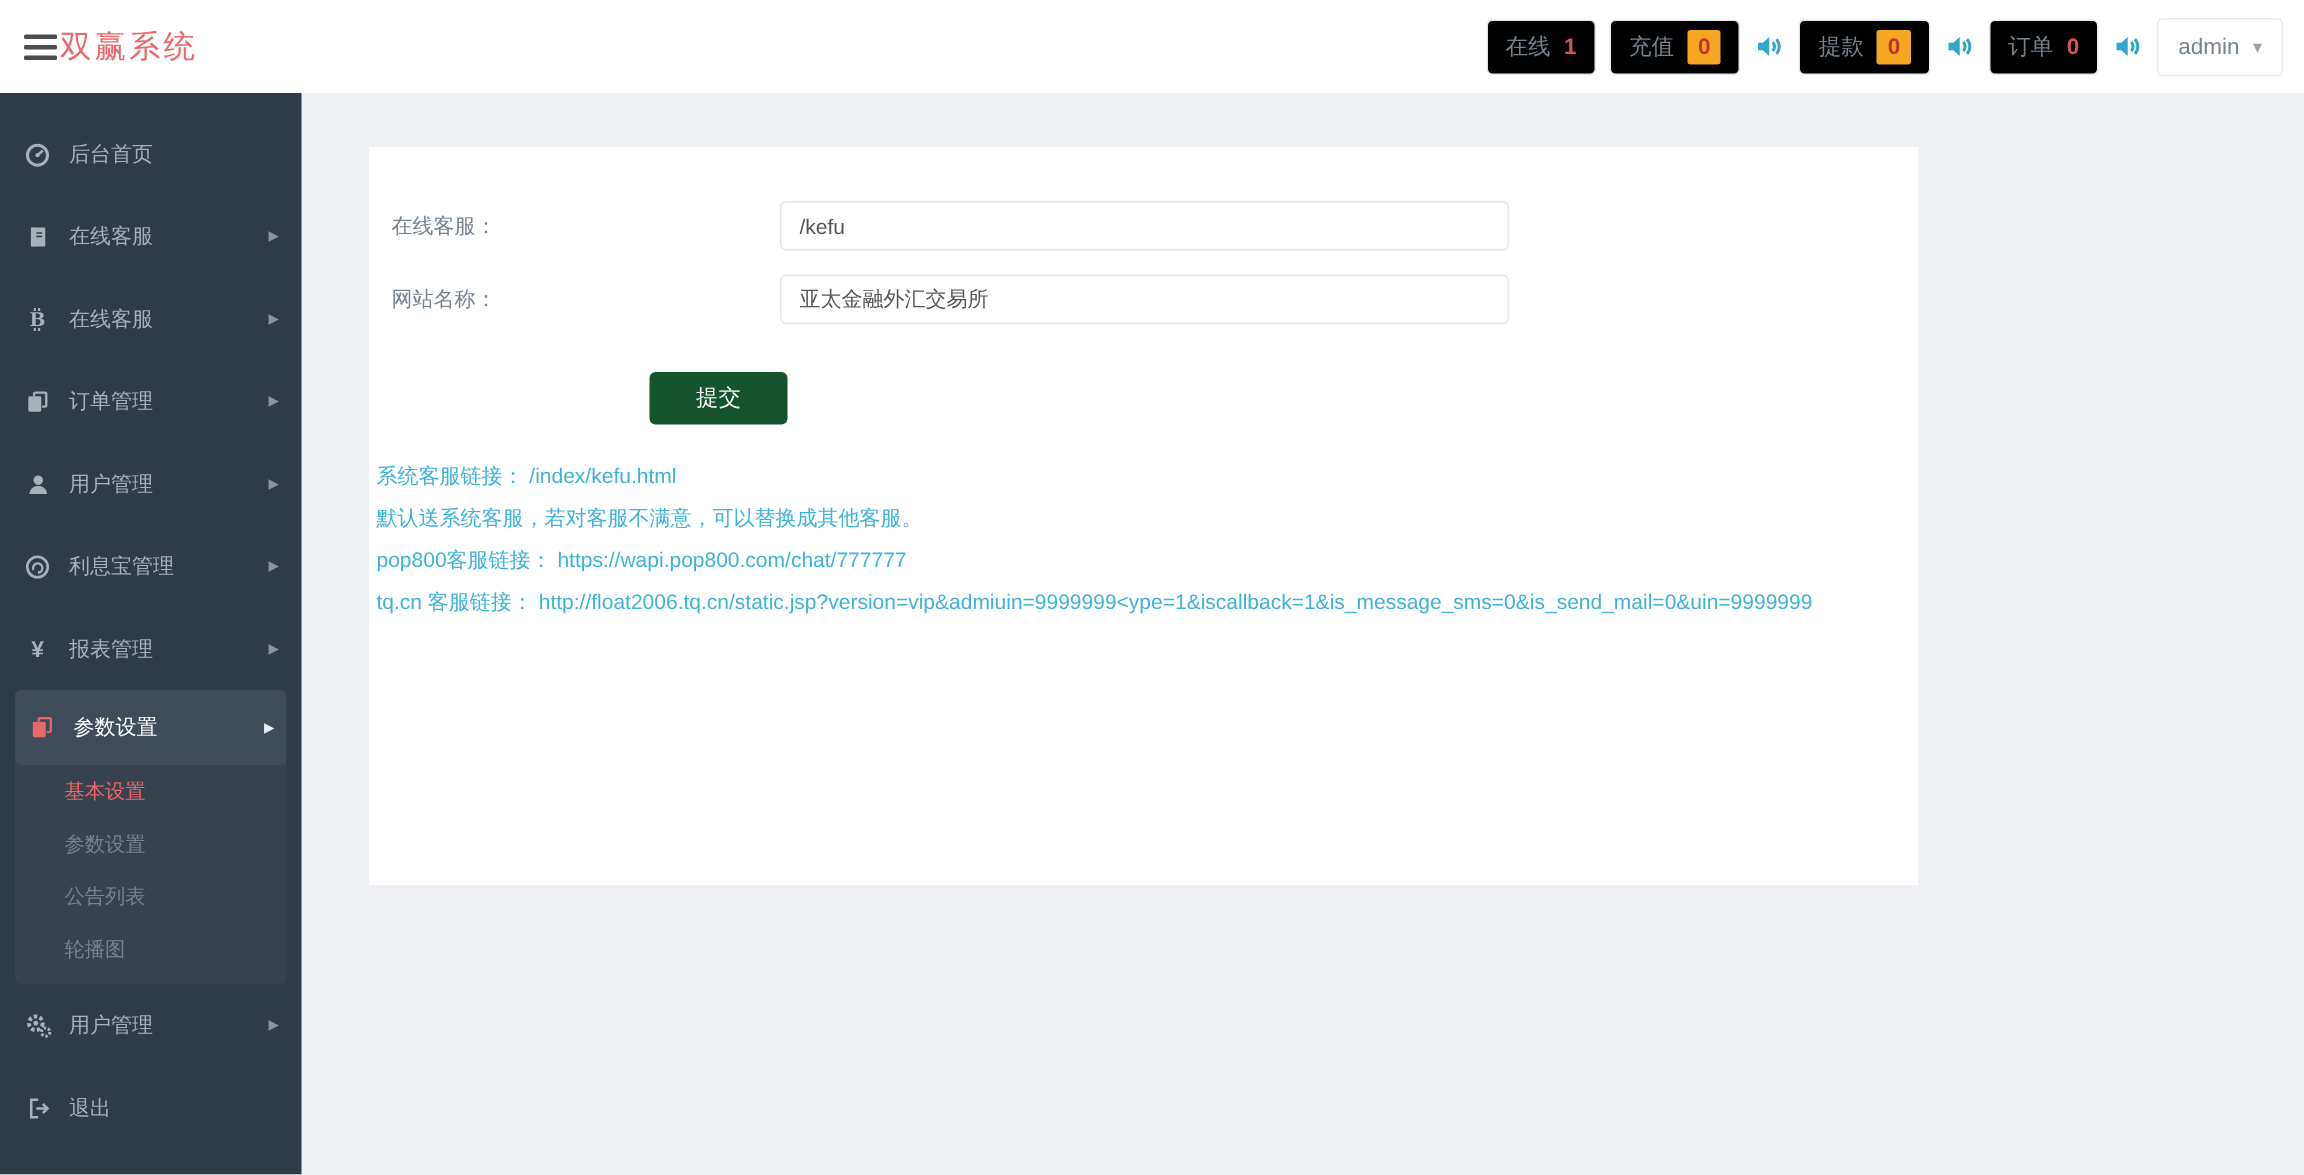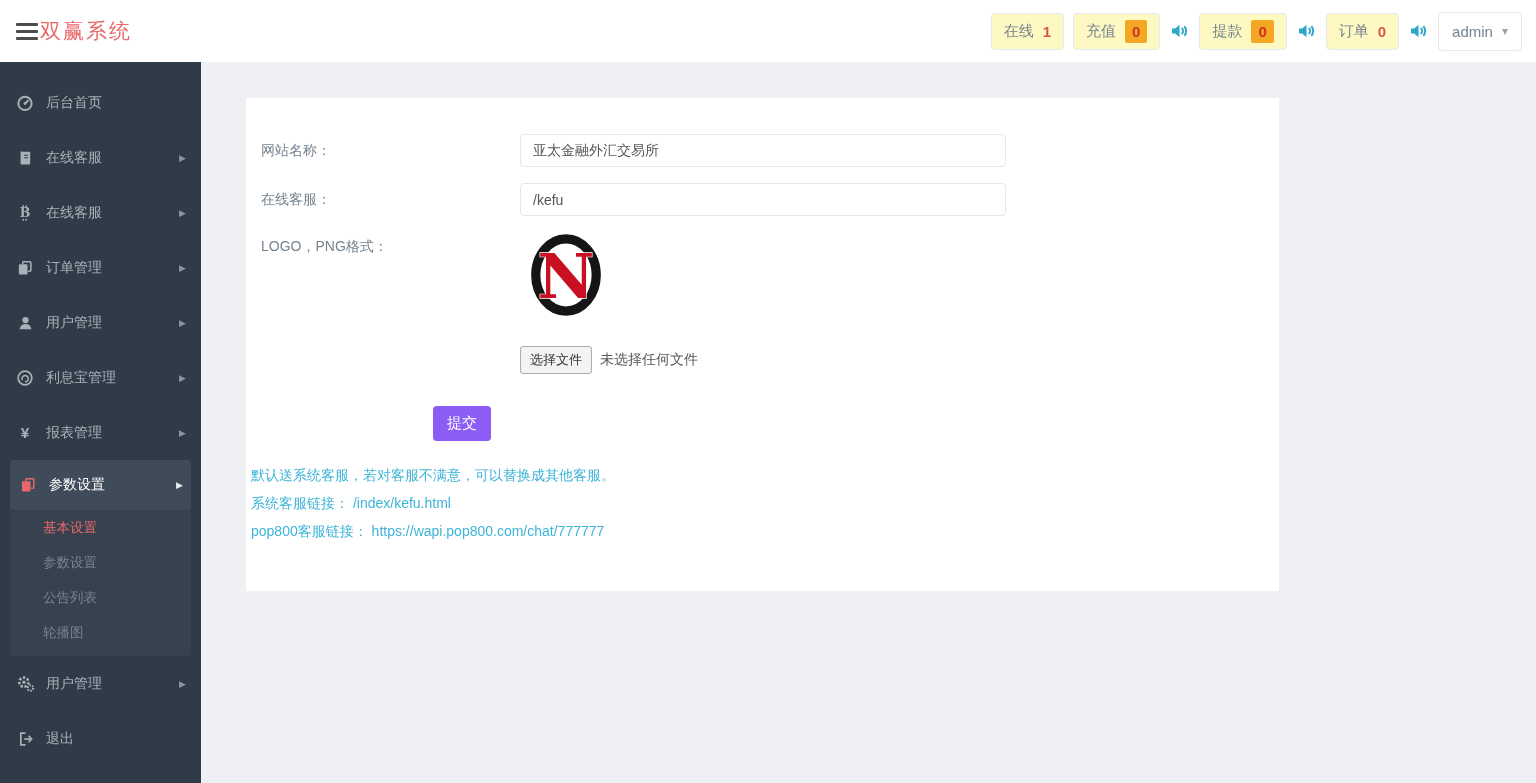--- a/index.html
+++ b/index.html
@@ -8,21 +8,21 @@
     font-family: "Liberation Sans","DejaVu Sans",sans-serif;
     background:#eef0f3; color:#76838f; min-width:1536px; font-size:14px;
   }
   
   .header { height:62px; background:#fff; display:flex; align-items:center; position:relative; z-index:2; }
   .hamburger { margin-left:16px; width:24px; cursor:pointer; }
   .hamburger div { height:3px; background:#4d4d4d; margin:4px 0; border-radius:1px; width:22px; }
   .brand { color:#e9686b; font-size:21px; letter-spacing:2px; margin-left:0; }
   .header-right { margin-left:auto; display:flex; align-items:center; gap:9px; padding-right:14px; }
   .stat-box { display:flex; align-items:center; gap:9px; border:1px solid #e6e9ed; border-radius:4px;
-              padding:0 12px; height:37px; background:#fef9c3; font-size:15px; color:#76838f; cursor:pointer; }
+              padding:0 12px; height:37px; background:#000000; font-size:15px; color:#76838f; cursor:pointer; }
   .stat-num { color:#d9534f; font-weight:bold; font-size:15px; }
   .stat-num.badged { background:#f5a623; padding:3px 7px; border-radius:2px; color:#c9302c; }
   .speaker { color:#2fa7cb; display:flex; align-items:center; cursor:pointer; }
   .user-box { border:1px solid #e6e9ed; border-radius:4px; height:39px; padding:0 13px; display:flex;
               gap:9px; align-items:center; font-size:15px; color:#76838f; cursor:pointer; }
   .caret { color:#9aa4ad; font-size:12px; line-height:1; }
   
   .layout { display:flex; min-height: calc(100vh - 62px); }
   .sidebar { width:201px; background:#2f3b46; flex-shrink:0; padding-top:13px; }
   .menu-item { height:55px; display:flex; align-items:center; padding:0 15px; color:#a7b1ba;
@@ -44,22 +44,22 @@
   .form-label { width:274px; padding-left:15px; color:#76838f; font-size:14px; }
   .form-row.top .form-label { padding-top:6px; }
   input.text-input { width:486px; height:33px; border:1px solid #e4e7ea; border-radius:4px;
                      padding:0 12px; font-size:14px; color:#555; outline:none; background:#fff; }
   .logo-img { width:84px; height:86px; margin-left:4px; display:block; }
   .file-row { margin-top:28px; display:flex; align-items:center; }
   .file-btn { border:1px solid #ababab; background:#f3f3f3; border-radius:3px; padding:4px 9px;
               font-size:13px; color:#333; cursor:pointer; font-family:inherit; }
   .file-status { margin-left:8px; color:#575757; font-size:14px; }
   .submit-row { margin-top:32px; margin-left:187px; }
-  .submit-btn { background:#8b5cf6; border:none; border-radius:4px; color:#fff; font-size:15px;
-                padding:8px 14px; cursor:pointer; font-family:inherit; }
+  .submit-btn { background:#14532d; border:none; border-radius:4px; color:#fff; font-size:15px;
+                padding:8px 31px; cursor:pointer; font-family:inherit; }
   .notes { margin-top:26px; padding-left:5px; }
   .notes p { margin:0 0 12px 0; color:#3eb3d8; font-size:14px; line-height:16px; white-space:nowrap; }
 </style>
 </head>
 <body>
 
 <div class="header">
   <div class="hamburger">
     <div></div>
       <div></div>
@@ -241,48 +241,36 @@
           </svg>
       </span>
       <span>退出</span>
     </div>
   </div>
 
   <div class="main">
     <div class="card">
 
       <div class="form-row">
+        <div class="form-label">在线客服：</div>
+        <input class="text-input" type="text" value="/kefu" style="">
+      </div>
+
+      <div class="form-row">
         <div class="form-label">网站名称：</div>
         <input class="text-input" type="text" value="亚太金融外汇交易所" style="">
       </div>
 
-      <div class="form-row">
-        <div class="form-label">在线客服：</div>
-        <input class="text-input" type="text" value="/kefu" style="">
-      </div>
-
-      <div class="form-row top">
-        <div class="form-label">LOGO，PNG格式：</div>
-        <div>
-          <svg class="logo-img" viewBox="0 0 100 100">
-            <ellipse cx="50" cy="50" rx="36" ry="43" fill="none" stroke="#151515" stroke-width="11"></ellipse>
-            <text x="50" y="77" text-anchor="middle" font-family="'DejaVu Serif','Liberation Serif',serif" font-size="74" font-weight="bold" fill="#c91022" stroke="#ffffff" stroke-width="1.5" paint-order="stroke">N</text>
-          </svg>
-          <div class="file-row">
-            <button class="file-btn">选择文件</button>
-            <span class="file-status">未选择任何文件</span>
-          </div>
-        </div>
-      </div>
 
       <div class="submit-row">
         <button class="submit-btn">提交</button>
       </div>
 
       <div class="notes">
+        <p>系统客服链接：  /index/kefu.html</p>
         <p>默认送系统客服，若对客服不满意，可以替换成其他客服。</p>
-        <p>系统客服链接：  /index/kefu.html</p>
         <p>pop800客服链接：  https://wapi.pop800.com/chat/777777</p>
+        <p>tq.cn 客服链接：  http://float2006.tq.cn/static.jsp?version=vip&amp;admiuin=9999999&lt;ype=1&amp;iscallback=1&amp;is_message_sms=0&amp;is_send_mail=0&amp;uin=9999999</p>
       </div>
 
     </div>
   </div>
 </div>
 
 </body></html>

